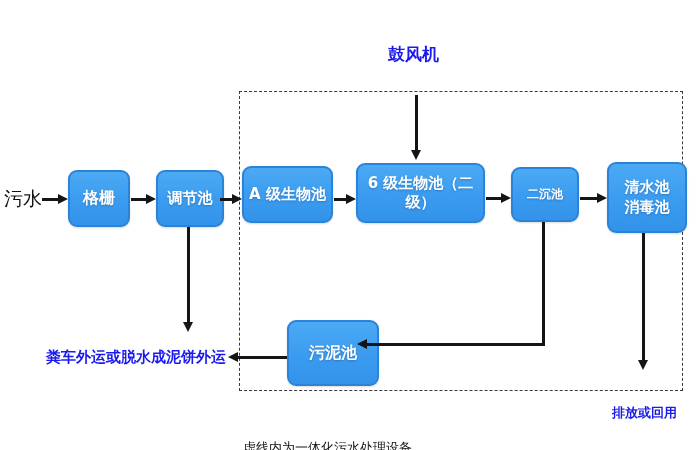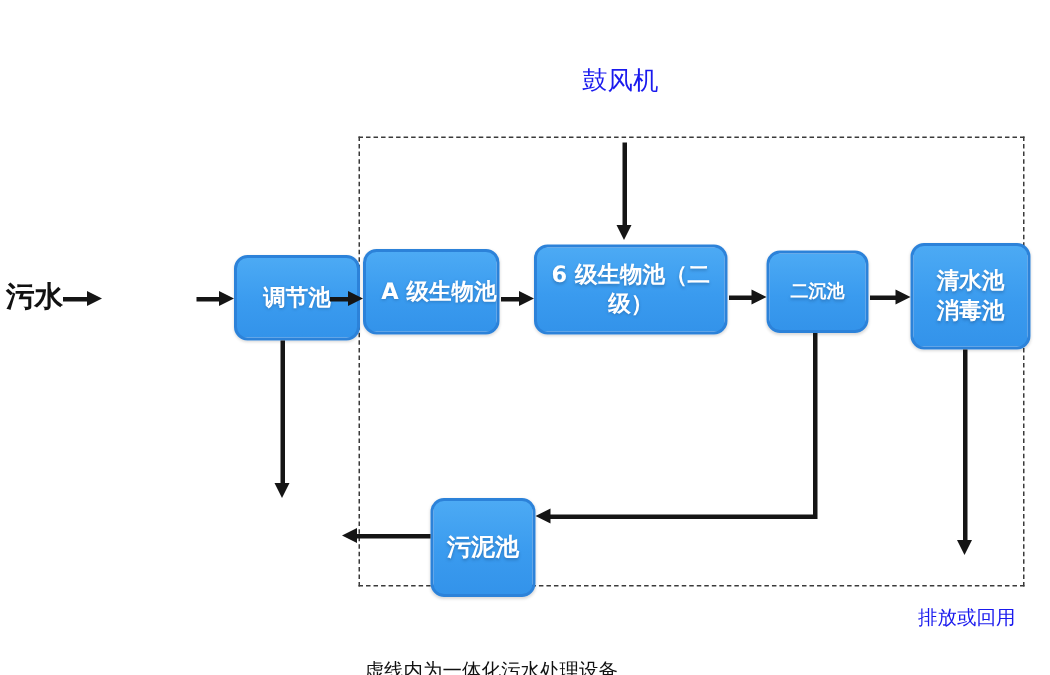--- a/index.html
+++ b/index.html
@@ -10,61 +10,65 @@
   .node{
     position:absolute;display:flex;flex-direction:column;align-items:center;justify-content:center;
     background:linear-gradient(180deg,#4caaf4 0%,#3a9bef 55%,#3393ea 100%);
     border:2px solid #2c82d9;border-radius:9px;box-sizing:border-box;
     color:#fff;font-weight:bold;text-align:center;line-height:1.3;
     text-shadow:0 1px 2px rgba(20,60,110,.35);
     box-shadow:0 1px 2px rgba(0,0,0,.15);
   }
   .dashed-box{position:absolute;border:1.6px dashed #3a3a3a;box-sizing:border-box;}
   .lbl{position:absolute;white-space:nowrap;line-height:1.1;}
-  .black-lbl{color:#111;font-weight:bold;}
-  .blue-lbl{color:#1a1aee;font-weight:normal;}
+  .black-lbl{color:#111;font-weight:normal;}
+  .blue-lbl{color:#1a1aee;font-weight:bold;}
   .caption-lbl{color:#111;font-weight:normal;margin-top:36px;}
   .harrow,.harrow-left,.hline{position:absolute;height:3px;background:#151515;}
   .varrow,.vline{position:absolute;width:3px;background:#151515;}
   .harrow::after{content:"";position:absolute;right:-9px;top:-4px;width:0;height:0;
     border-left:10px solid #151515;border-top:5.5px solid transparent;border-bottom:5.5px solid transparent;}
   .harrow-left::before{content:"";position:absolute;left:-9px;top:-4px;width:0;height:0;
     border-right:10px solid #151515;border-top:5.5px solid transparent;border-bottom:5.5px solid transparent;}
   .varrow::after{content:"";position:absolute;bottom:-9px;left:-4px;width:0;height:0;
     border-top:10px solid #151515;border-left:5.5px solid transparent;border-right:5.5px solid transparent;}
 </style>
 </head>
 <body>
 
 <div class="stage">
 
   <div class="dashed-box" style="left:239px;top:91px;width:444px;height:300px;"></div>
 
   <div class="lbl black-lbl" style="left:4px;top:188px;font-size:19px;">污水</div>
   <div class="lbl blue-lbl" style="left:388px;top:45px;font-size:17px;">鼓风机</div>
+  <div class="lbl blue-lbl" style="left:46px;top:349px;font-size:15px;">粪车外运或脱水成泥饼外运</div>
   <div class="lbl caption-lbl" style="left:243px;top:405px;font-size:13px;">虚线内为一体化污水处理设备</div>
   <div class="lbl blue-lbl" style="left:612px;top:406px;font-size:13px;">排放或回用</div>
 
-  <div class="node" style="left:156px;top:170px;width:84px;height:57px;font-size:15px;">
+  <div class="node" style="left:68px;top:170px;width:62px;height:57px;font-size:16px;">
+    <span>格栅</span>
+  </div>
+  <div class="node" style="left:156px;top:170px;width:68px;height:57px;font-size:15px;">
     <span>调节池</span>
   </div>
-  <div class="node" style="left:242px;top:166px;width:91px;height:57px;font-size:15px;align-items:flex-end;">
+  <div class="node" style="left:242px;top:166px;width:91px;height:57px;font-size:15px;">
     <span>A 级生物池</span>
   </div>
   <div class="node" style="left:356px;top:163px;width:129px;height:60px;font-size:15px;">
     <span>6 级生物池（二级）</span>
   </div>
   <div class="node" style="left:511px;top:167px;width:68px;height:55px;font-size:12px;">
     <span>二沉池</span>
   </div>
   <div class="node" style="left:607px;top:162px;width:80px;height:71px;font-size:15px;">
     <span>清水池</span>
     <span>消毒池</span>
   </div>
-  <div class="node" style="left:287px;top:332px;width:70px;height:66px;font-size:16px;">
+  <div class="node" style="left:287px;top:320px;width:92px;height:66px;font-size:16px;">
     <span>污泥池</span>
   </div>
 
   <div class="harrow" style="left:42px;top:198px;width:17px;"></div>
   <div class="harrow" style="left:131px;top:198px;width:16px;"></div>
   <div class="harrow" style="left:220px;top:198px;width:13px;"></div>
   <div class="harrow" style="left:334px;top:198px;width:13px;"></div>
   <div class="harrow" style="left:486px;top:197px;width:16px;"></div>
   <div class="harrow" style="left:580px;top:197px;width:18px;"></div>
   <div class="varrow" style="left:415px;top:95px;height:56px;"></div>

